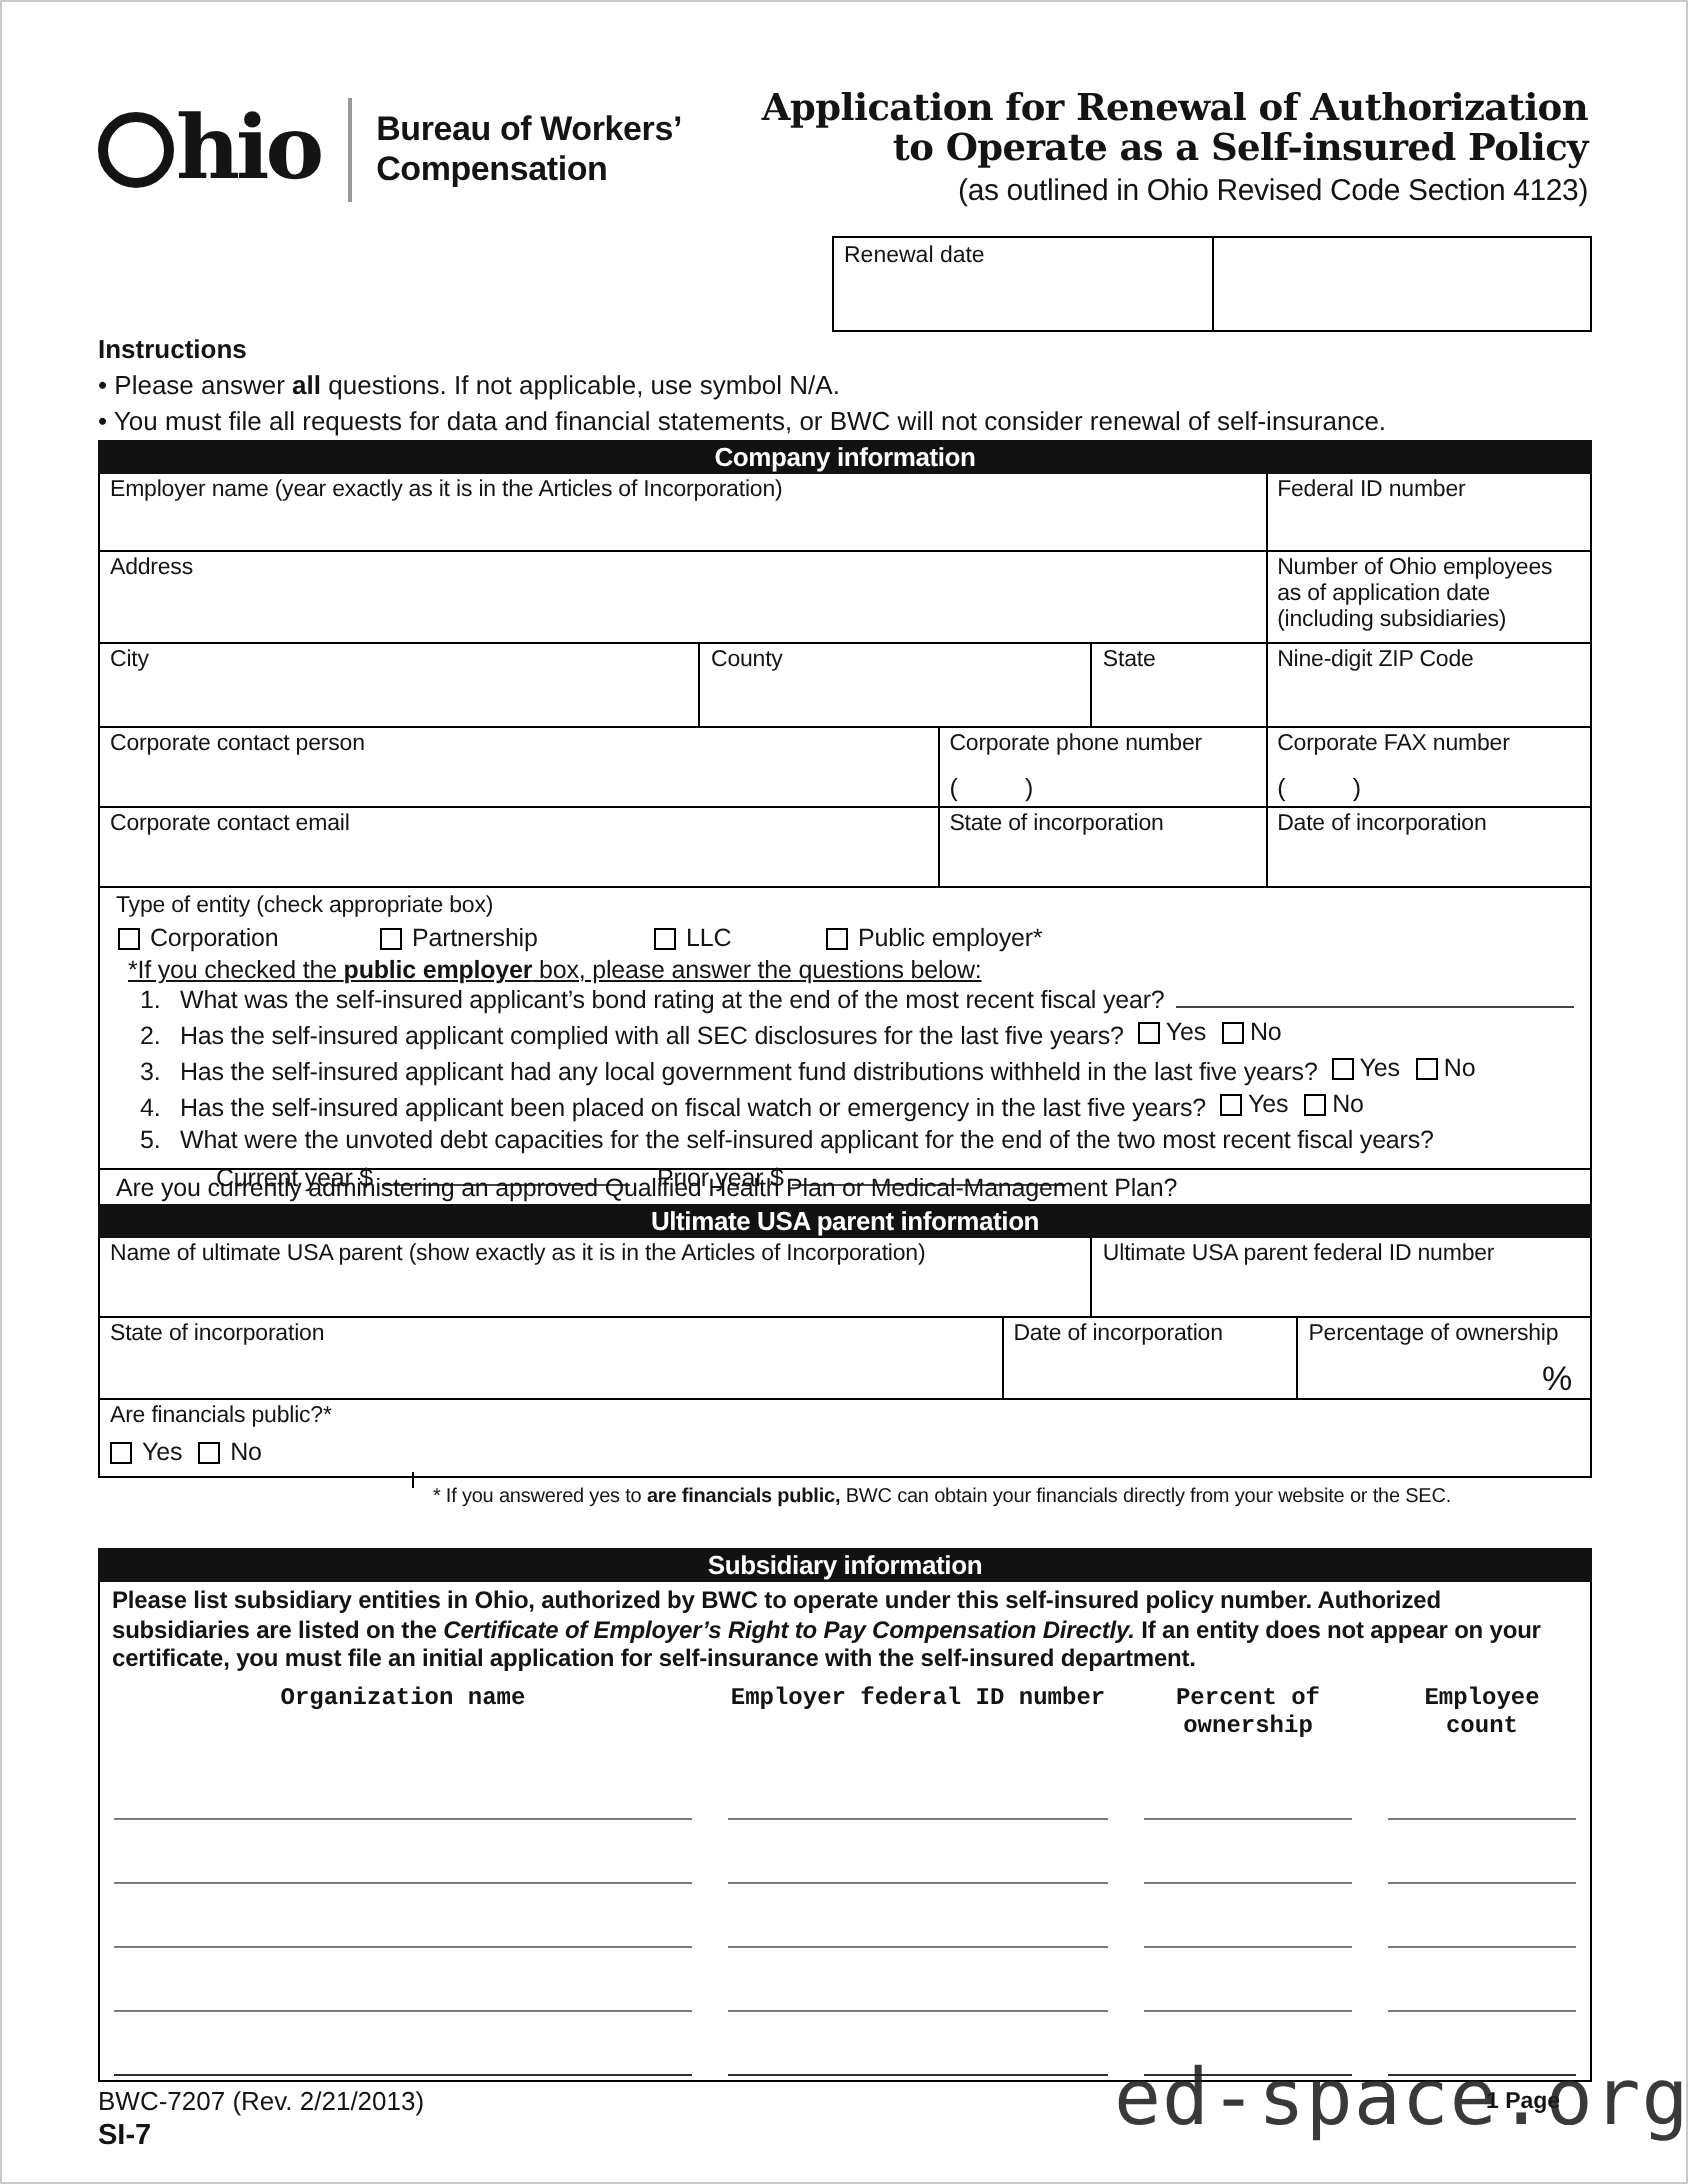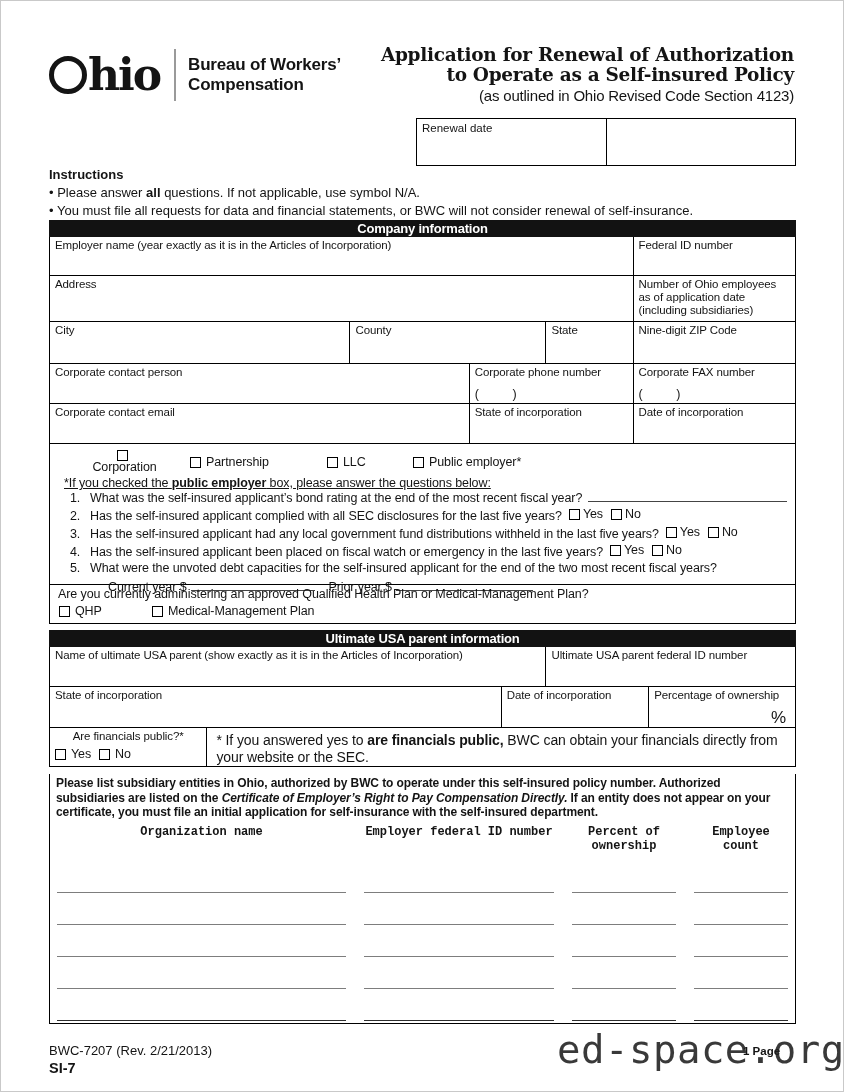--- a/index.html
+++ b/index.html
@@ -42,44 +42,44 @@
   
   .company { top:219px; }
   .r1 { height:38px; } .r2 { height:46px; } .r3 { height:42px; } .r4 { height:40px; } .r5 { height:40px; }
   .w-main { width:78.2%; } .w-side { flex:1; }
   .w-city { width:40.2%; } .w-county { width:26.3%; } .w-state { width:11.7%; }
   .w-contact { width:56.2%; } .w-phone { width:22%; }
   .parens { display:block; margin-top:9px; font-size:12.5px; white-space:pre; }
   .entity-cell { height:140px; padding:3px 8px 0 8px; }
   .entity-heading { font-size:11.5px; }
   .entity-opts { display:flex; padding-left:1px; margin-top:3px; }
-  .entity-opts .opt:nth-child(1){ width:131px;flex-direction:column; } .entity-opts .opt:nth-child(2){ width:137px; } .entity-opts .opt:nth-child(3){ width:86px; }
+  .entity-opts .opt:nth-child(1){ width:131px; } .entity-opts .opt:nth-child(2){ width:137px; } .entity-opts .opt:nth-child(3){ width:86px; }
   .pub-note { font-size:12.5px; margin-top:3px; padding-left:6px;text-decoration:underline; }
   .q { display:flex; align-items:baseline; font-size:12.5px; line-height:15.5px; margin-top:0.5px; padding-left:12px; }
   .q .num { width:20px; flex:none; }
   .q .yn { margin-left:7px; display:inline-flex; align-items:center; }
   .q .yn .cb { margin-right:3px; }
   .q .yn + .yn { margin-left:8px; }
   .q .grow-line { flex:1; border-bottom:1.1px solid #444; height:11px; margin-left:6px; }
   .cy-row { display:flex; align-items:baseline; font-size:12.5px; margin-top:3px; padding-left:50px; }
   .cy-row .fill-line { margin:0 14px 0 4px; }
   .qhp-cell { height:38px; padding:3px 8px; }
   .qhp-q { font-size:12.5px; }
   .qhp-opts { display:flex; margin-top:4px; padding-left:1px; }
   .qhp-opts .opt:nth-child(1){ width:93px; }
   
-  .parent { top:629px; }
+  .parent { top:601px; }
   .pr1 { height:39px; } .pr2 { height:41px; } .pr3 { height:39px; }
   .pw-name { width:66.5%; } .pw-state { width:60.5%; } .pw-date { width:19.8%; }
   .pct-cell { position:relative; }
   .pct-sign { position:absolute; right:9px; bottom:3px; font-size:17px; }
-  .fin-cell { width:21%;text-align:center; }
+  .fin-cell { width:21%; }
   .fin-opts { margin-top:5px; display:flex; }
   .fin-opts .opt + .opt { margin-left:8px; }
-  .note-cell { flex:1; font-size:14px; line-height:17px; padding:4px 9px; }
+  .note-cell { flex:1; font-size:10px; line-height:17px; padding:4px 9px;margin-top:36px; }
   
   .subsidiary { top:773px; }
   .sub-box { height:250px; padding:2px 6px 0 6px; }
   .sub-intro { font-weight:bold; font-size:12px; line-height:14.5px; letter-spacing:-0.1px; }
   .sub-headers, .sub-rows { display:flex; justify-content:space-between; padding:0 1px 0 1px; }
   .sub-headers { margin-top:5px;font-family:Liberation Mono, monospace; }
   .sub-col-h { font-weight:bold; font-size:12px; text-align:center; }
   .sub-col-h:nth-child(1){ width:289px; } .sub-col-h:nth-child(2){ width:190px; }
   .sub-col-h:nth-child(3){ width:104px; } .sub-col-h:nth-child(4){ width:94px; }
   .sub-rows { flex-wrap:wrap; margin-top:8px; }
@@ -155,20 +155,21 @@
         <div class="cell w-phone"><span>Corporate phone number</span><span class="parens">(          )</span></div>
         <div class="cell w-side"><span>Corporate FAX number</span><span class="parens">(          )</span></div>
       </div>
       <div class="row r5">
         <div class="cell w-contact"><span>Corporate contact email</span></div>
         <div class="cell w-phone"><span>State of incorporation</span></div>
         <div class="cell w-side"><span>Date of incorporation</span></div>
       </div>
       <div class="row">
         <div class="cell entity-cell" style="flex:1">
+          <div class="entity-heading">Type of entity (check appropriate box)</div>
           <div class="entity-opts">
             <span class="opt">
                 <span class="cb"></span>
                 <span>Corporation</span>
               </span>
             <span class="opt">
                 <span class="cb"></span>
                 <span>Partnership</span>
               </span>
             <span class="opt">
@@ -281,20 +282,21 @@
                 <span>No</span>
               </span>
           </span>
         </div>
         <div class="cell note-cell"><span>* If you answered yes to </span><span class="b">are financials public,</span><span> BWC can obtain your financials directly from your website or the SEC.</span></div>
       </div>
     </div>
   </div>
 
   <div class="section subsidiary">
+    <div class="bar">Subsidiary information</div>
     <div class="box sub-box">
       <div class="sub-intro"><span>Please list subsidiary entities in Ohio, authorized by BWC to operate under this self-insured policy number. Authorized subsidiaries are listed on the </span><span class="i">Certificate of Employer’s Right to Pay Compensation Directly.</span><span> If an entity does not appear on your certificate, you must file an initial application for self-insurance with the self-insured department.</span></div>
       <div class="sub-headers">
         <span class="sub-col-h">Organization name</span>
         <span class="sub-col-h">Employer federal ID number</span>
         <span class="sub-col-h">Percent of ownership</span>
         <span class="sub-col-h">Employee count</span>
       </div>
       <div class="sub-rows">
           <div class="sub-line c1"></div>

